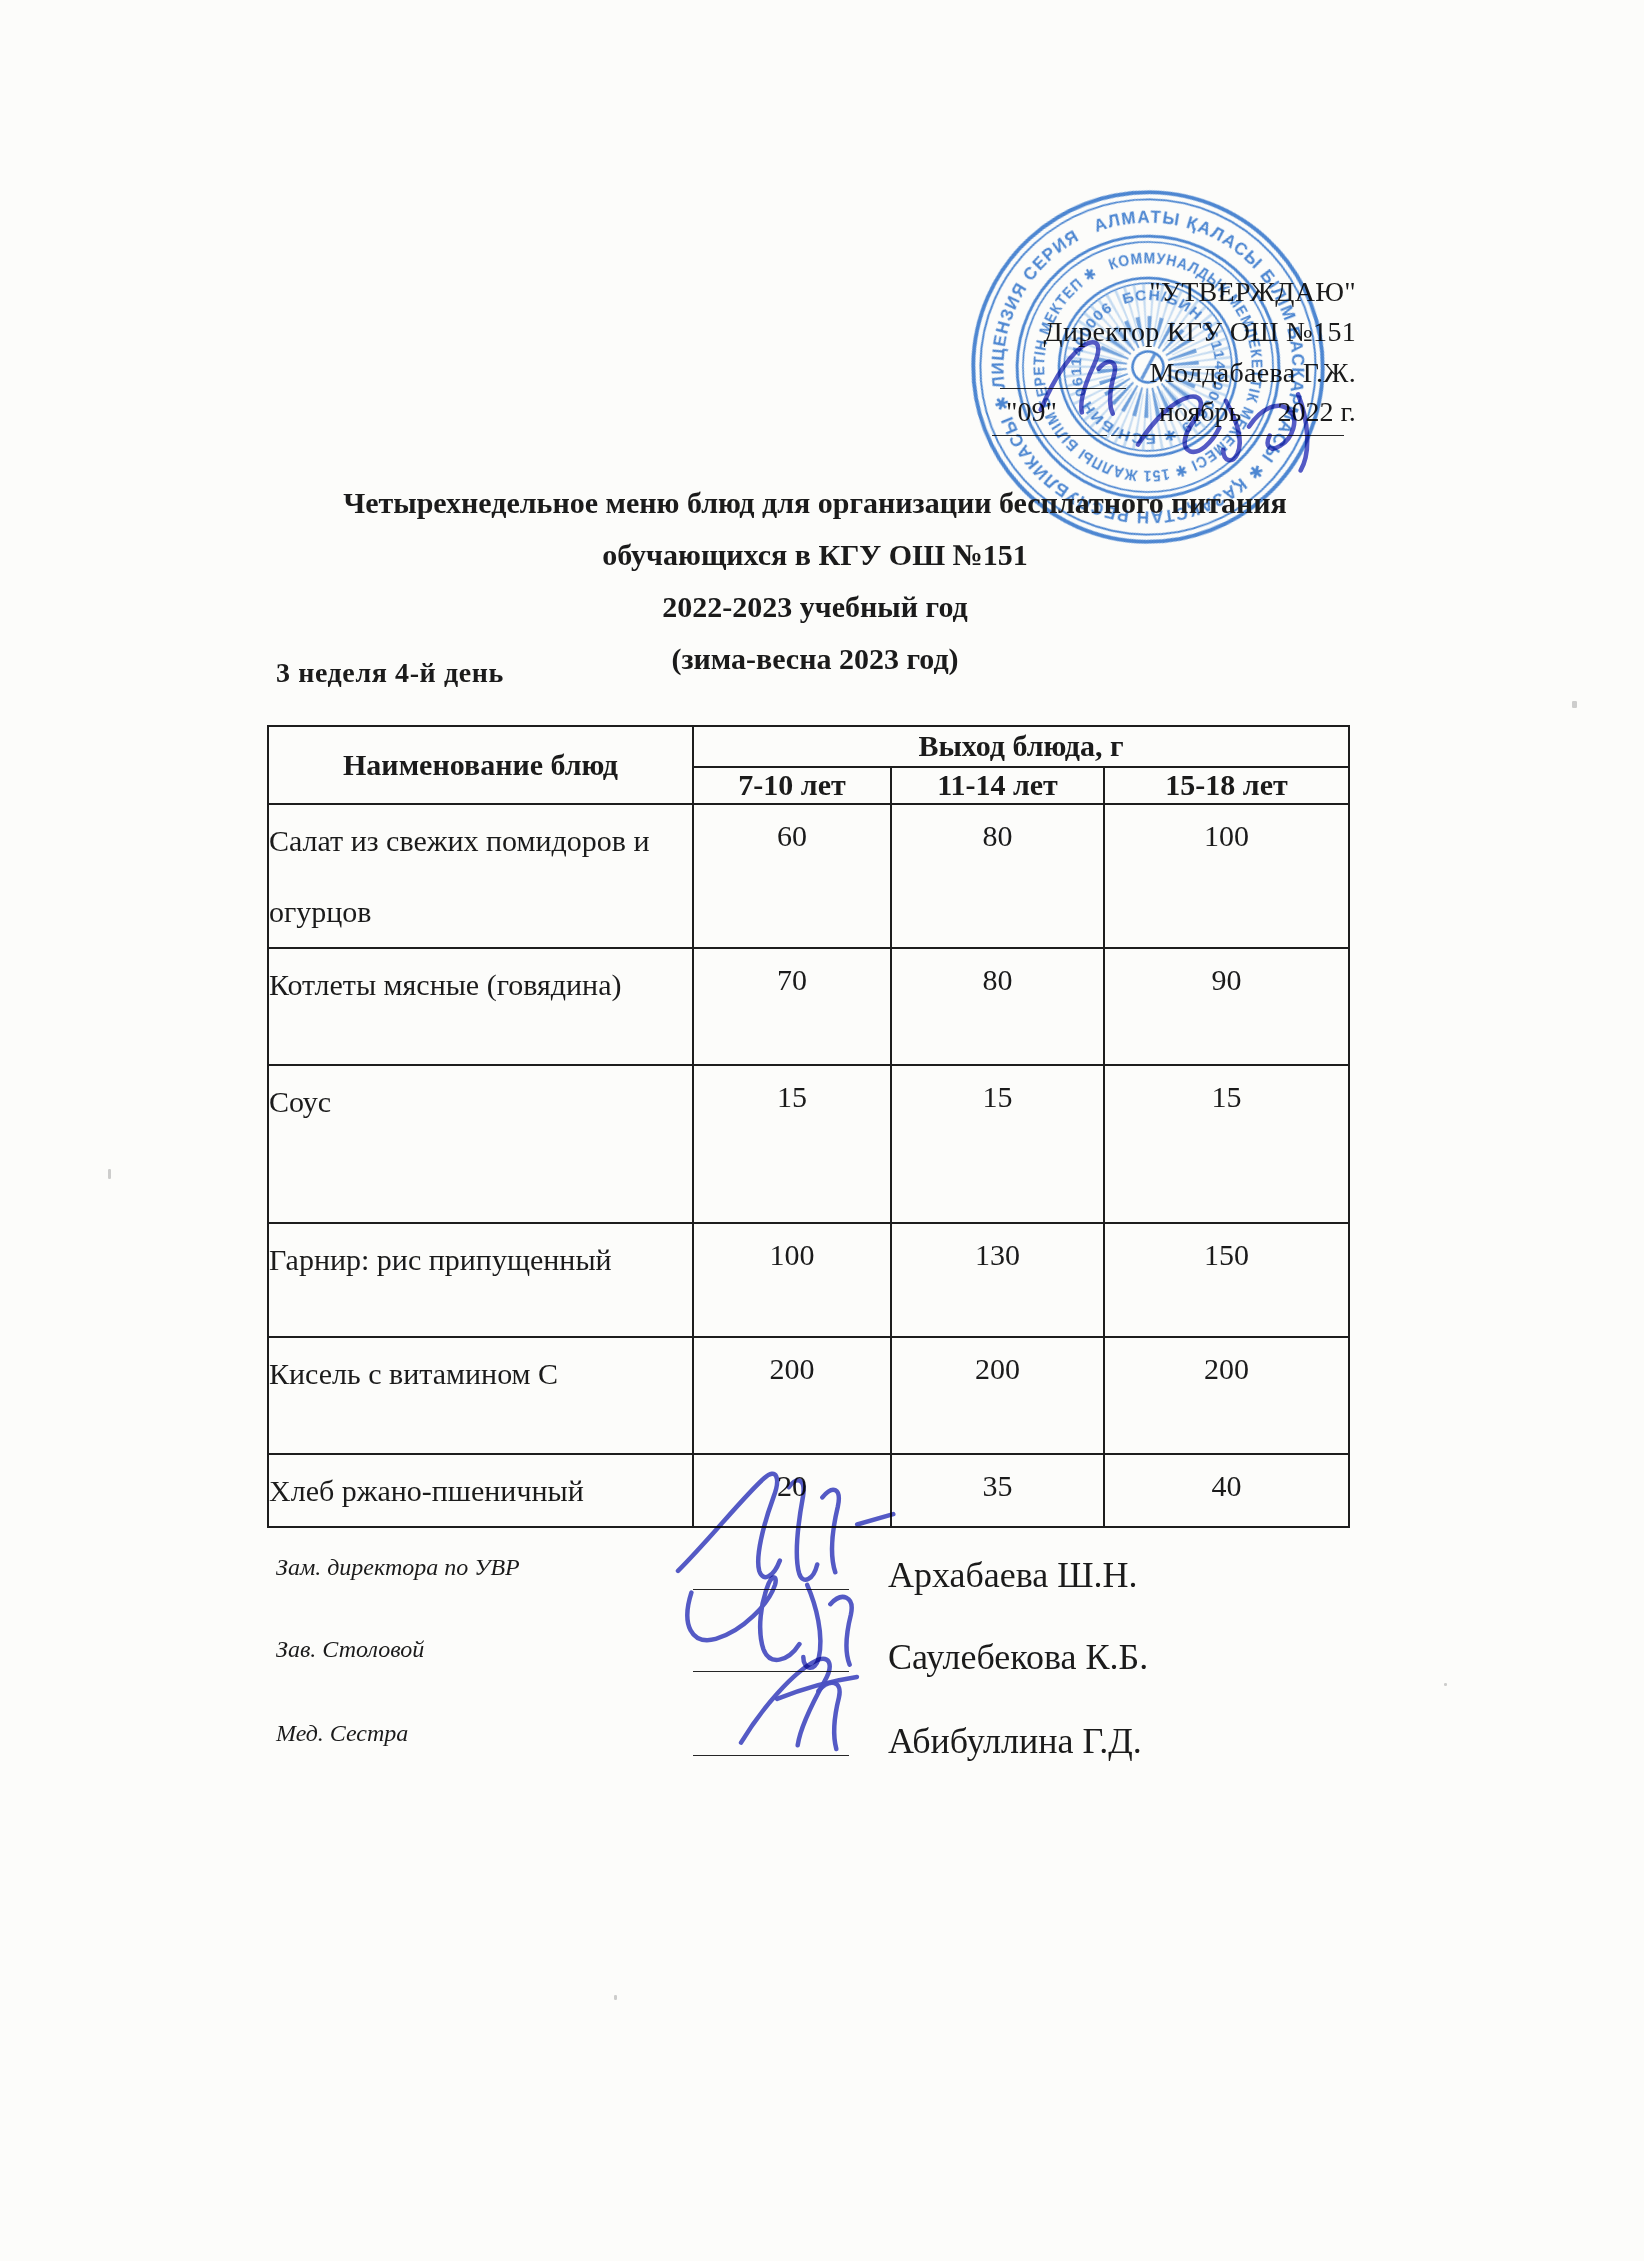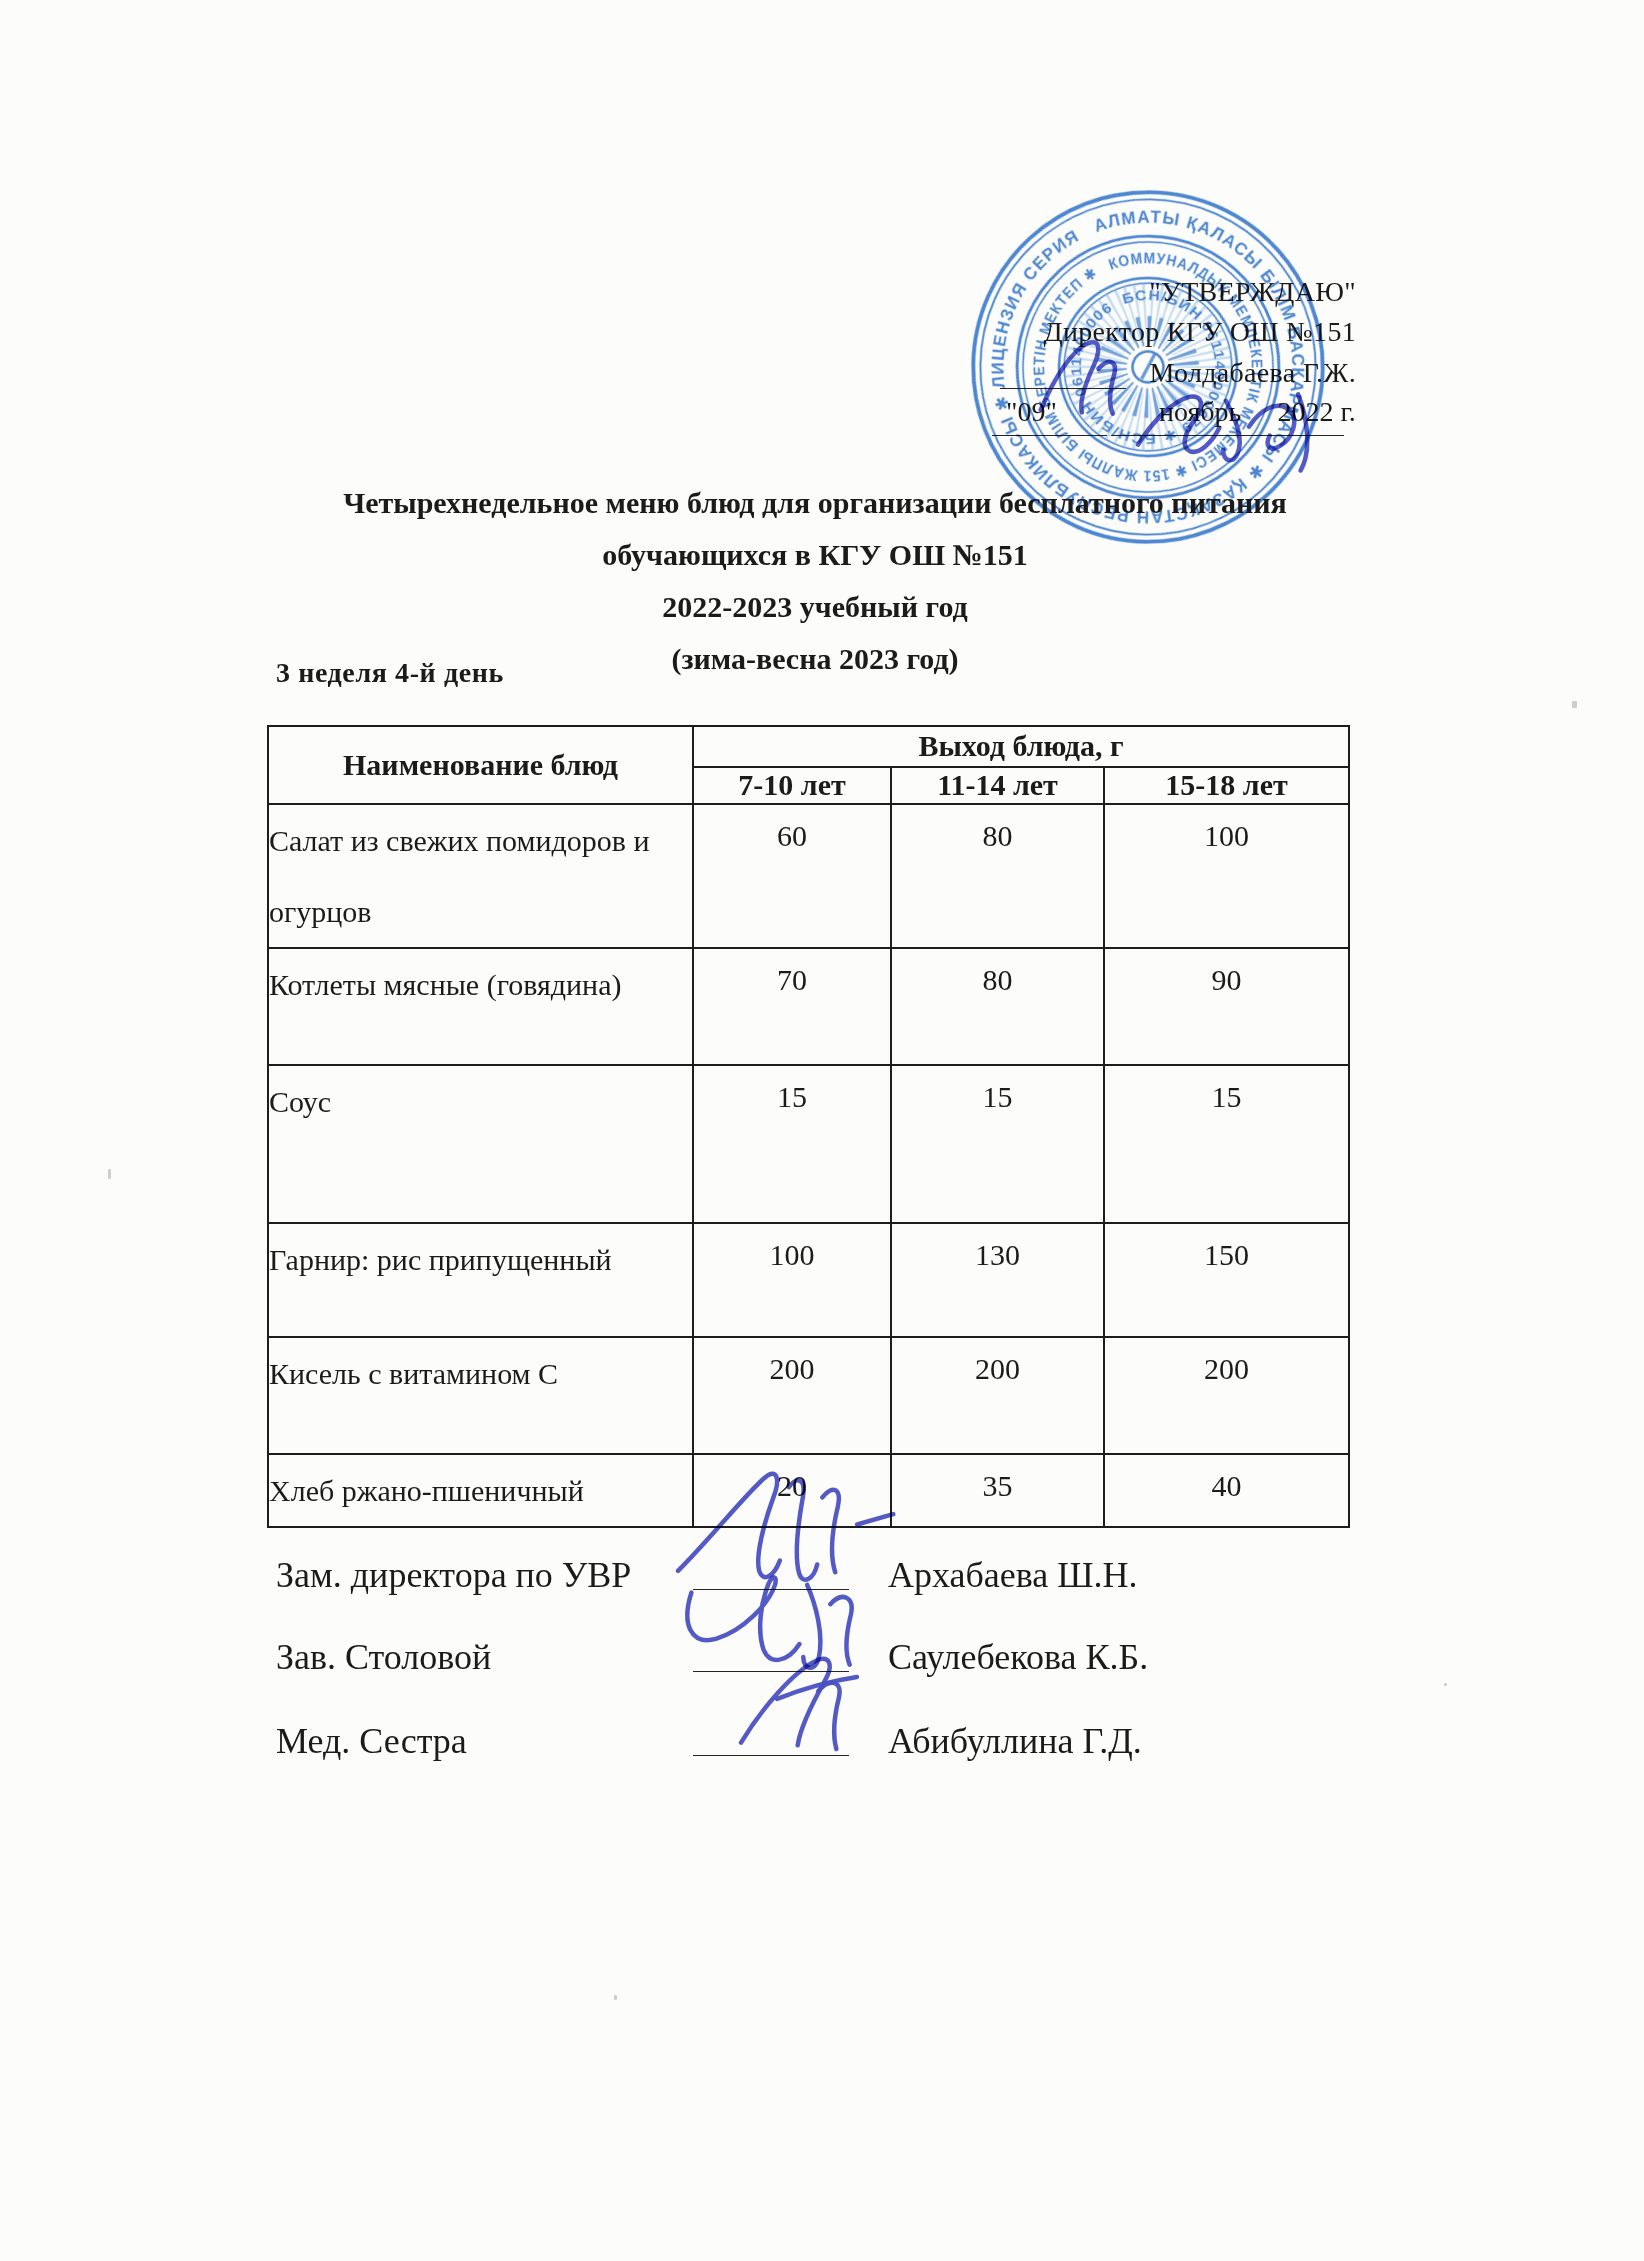--- a/index.html
+++ b/index.html
@@ -40,21 +40,21 @@
   
   .menu{position:absolute;left:267px;top:725px;width:1080px;border-collapse:collapse;table-layout:fixed;font-size:30px;}
   .menu td{border:2.6px solid #1d1d1d;padding:0;overflow:hidden;}
   .hc{font-weight:bold;text-align:center;vertical-align:middle;line-height:1.15;}
   .name{vertical-align:top;text-align:left;padding:3.9px 6.4px 0 9px;line-height:71px;}
   .num{vertical-align:top;text-align:center;padding-top:3.9px;line-height:61px;}
   tr.th1{height:41px;} tr.th2{height:37px;}
   tr.r1{height:117px;} tr.r2{height:117px;} tr.r3{height:158px;}
   tr.r4{height:114px;margin-left:20px;} tr.r5{height:117px;} tr.r6{height:53px;padding-left:44px;}
   
-  .sig-role{position:absolute;left:276px;font-size:36px;white-space:nowrap;}
+  .sig-role{position:absolute;left:276px;font-size:24px;white-space:nowrap;font-style:italic;}
   .sig-name{position:absolute;left:888px;font-size:36px;white-space:nowrap;text-align:right;}
   .role-1,.name-1{top:1554px;}
   .role-2,.name-2{top:1636px;}
   .role-3,.name-3{top:1720px;}
   .sig-line{position:absolute;left:693px;width:156px;height:0;border-bottom:1.9px solid #262626;}
   .line-1{top:1589px;} .line-2{top:1671px;} .line-3{top:1755px;}
   
   .speck{position:absolute;background:#9d9d9d;opacity:.5;border-radius:1.3px;}
   .sp1{left:108px;top:1169px;width:2.6px;height:10.3px;}
   .sp2{left:1572px;top:701px;width:4.5px;height:7px;}

